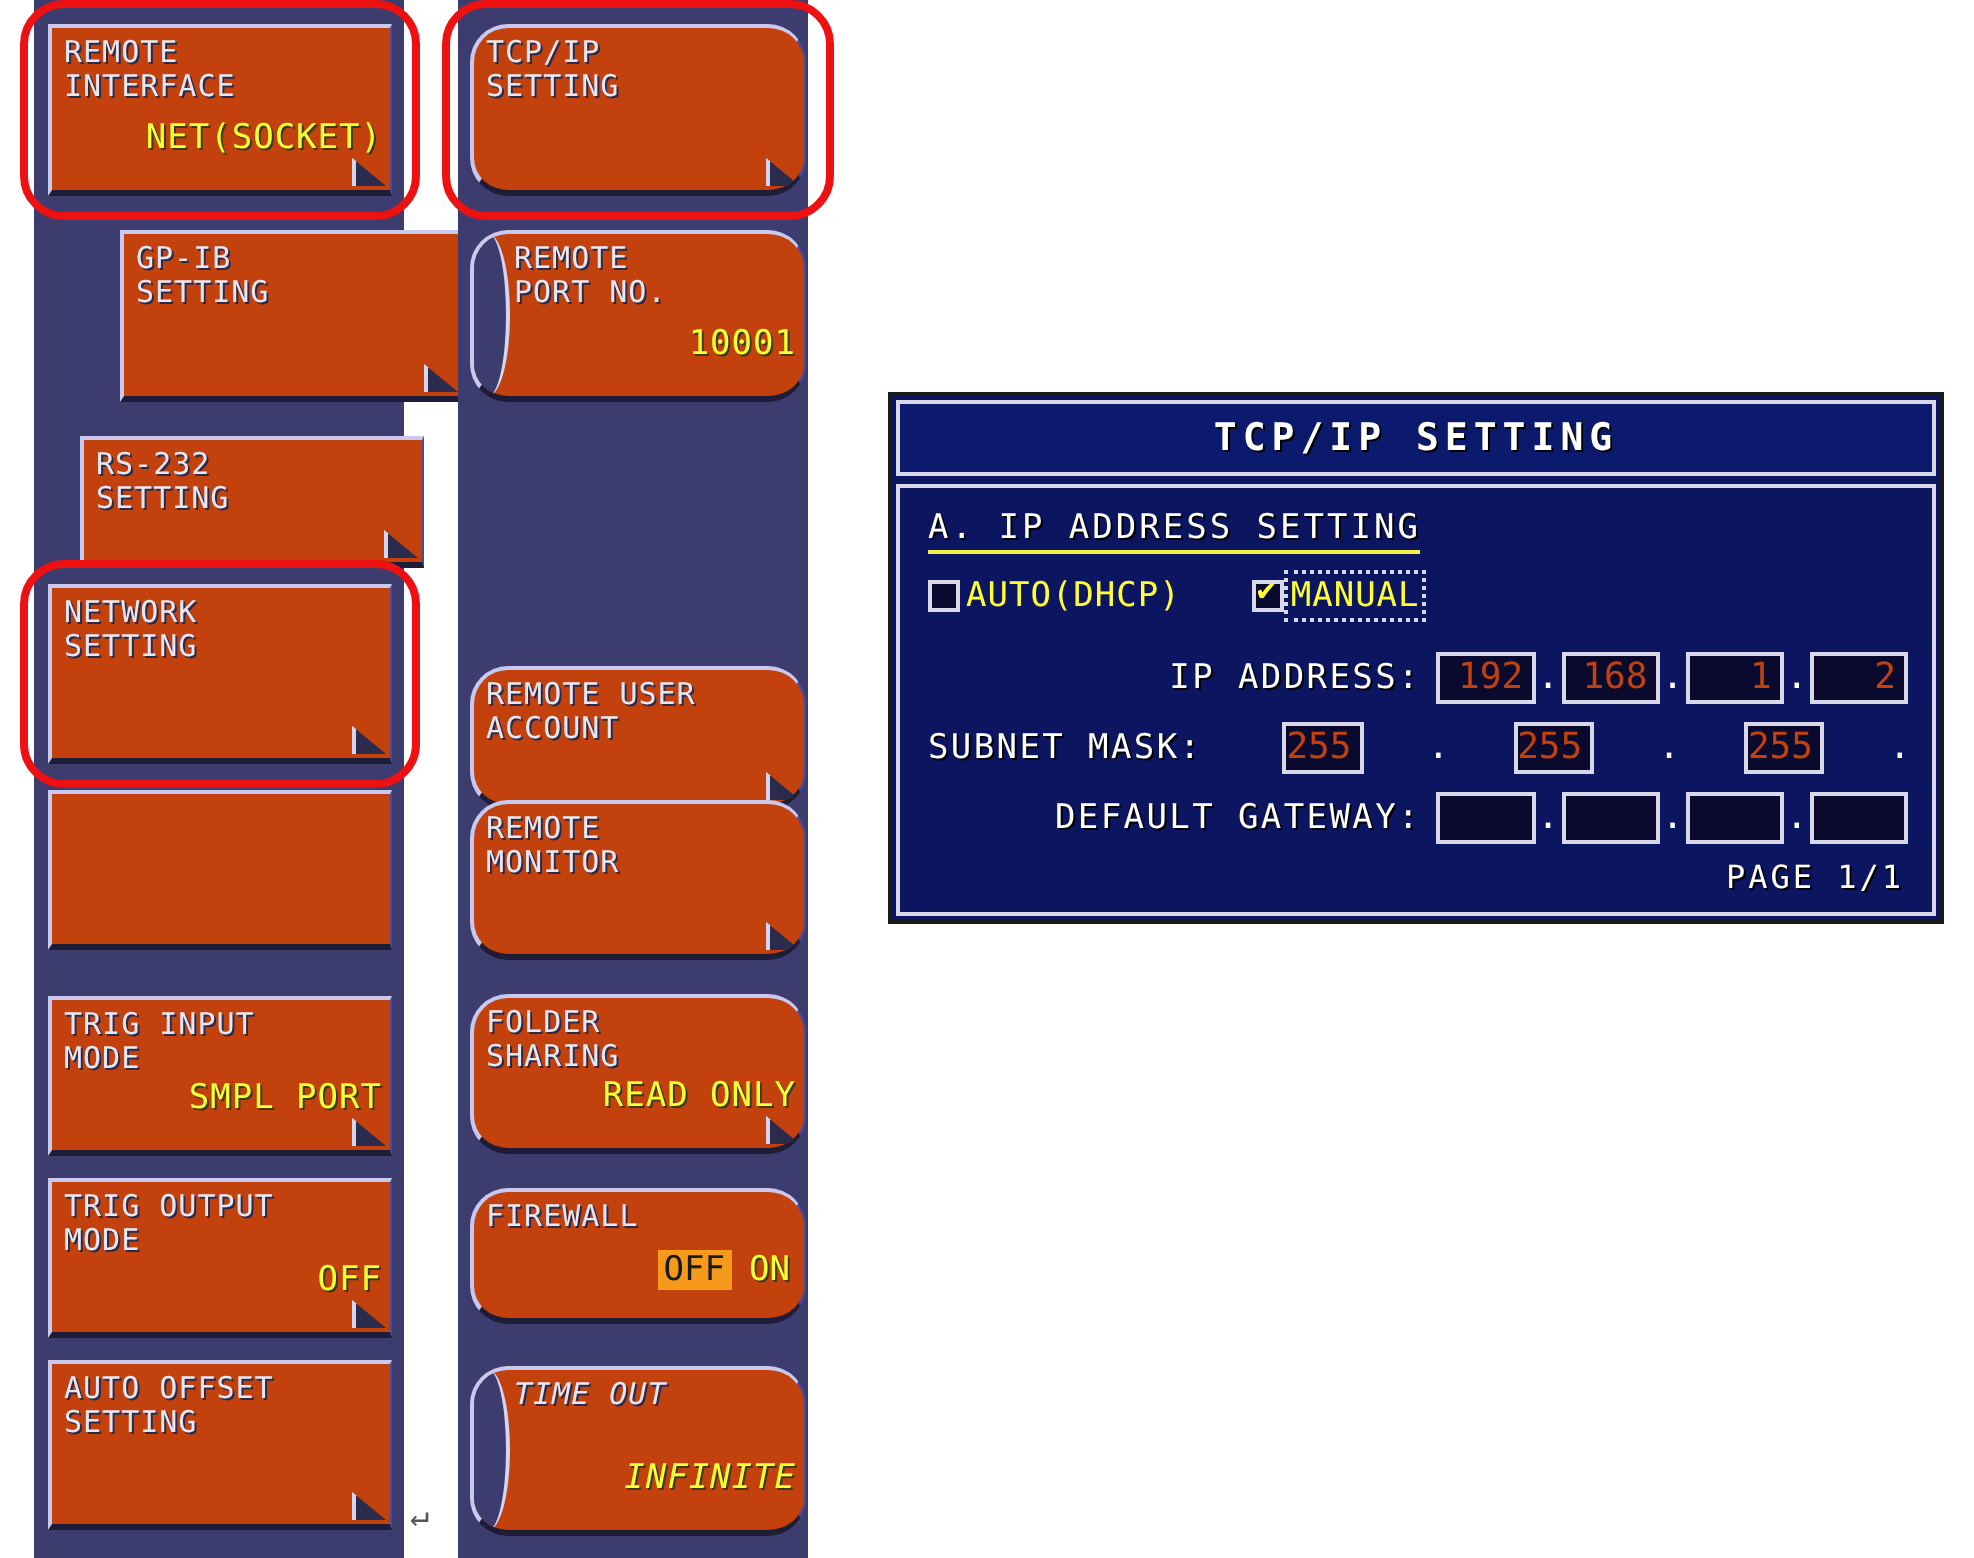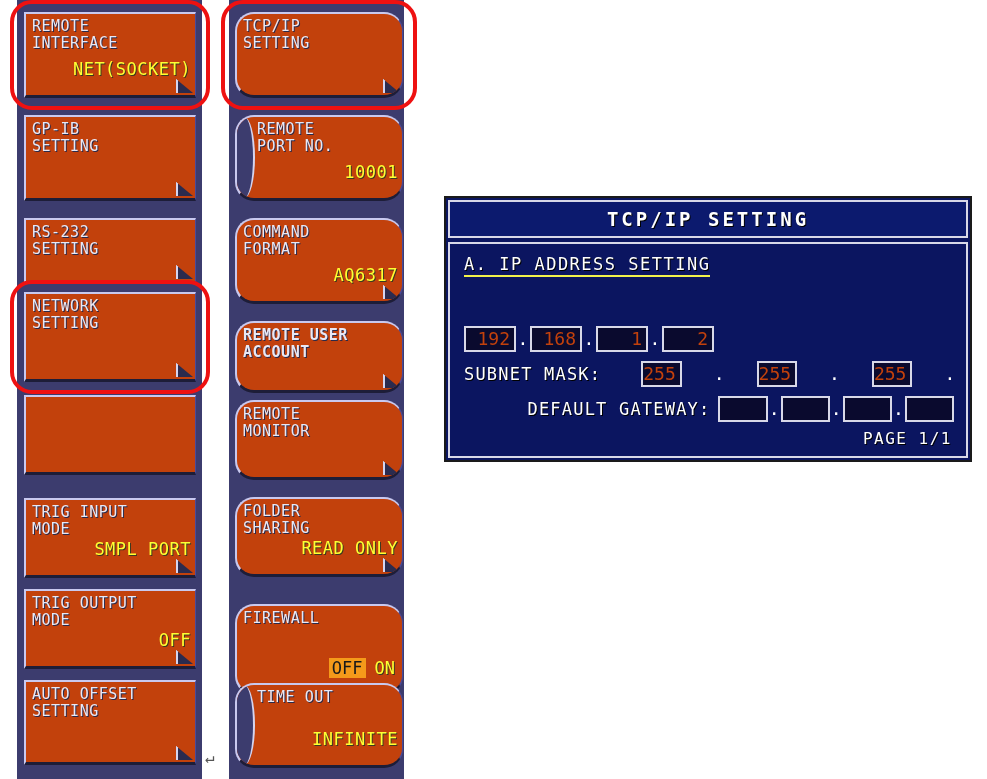--- a/index.html
+++ b/index.html
@@ -267,26 +267,26 @@
 </head>
 <body>
 
 <div id="col-left" class="skcol">
     <div class="skbtn" style="top: 12px; height: 86px;">
       <div class="sklabel">REMOTE
 INTERFACE</div>
       <div class="skvalue">NET(SOCKET)</div>
       <div class="corner"></div>
     </div>
-    <div class="skbtn" style="top: 115px; height: 86px;">
+    <div class="skbtn" style="top: 115px; height: 86px; margin-left: 36px;">
       <div class="sklabel">GP-IB
 SETTING</div>
       <div class="corner"></div>
     </div>
-    <div class="skbtn" style="top: 218px; height: 66px;">
+    <div class="skbtn" style="top: 218px; height: 66px; margin-left: 16px;">
       <div class="sklabel">RS-232
 SETTING</div>
       <div class="corner"></div>
     </div>
     <div class="skbtn" style="top: 292px; height: 90px; text-decoration: underline;">
       <div class="sklabel">NETWORK
 SETTING</div>
       <div class="corner"></div>
     </div>
     <div class="skbtn" style="top: 395px; height: 80px;"></div>
@@ -314,68 +314,71 @@
       <div class="sklabel">TCP/IP
 SETTING</div>
       <div class="corner"></div>
     </div>
     <div class="skbtn" style="top: 115px; height: 86px;">
       <div class="notch-left"></div>
       <div class="sklabel" style="left: 20px;">REMOTE
 PORT NO.</div>
       <div class="skvalue">10001</div>
     </div>
-    <div class="skbtn" style="top: 218px; height: 86px;">
-      <div class="sklabel">COMMAND
-FORMAT</div>
-      <div class="skvalue">AQ6317</div>
-      <div class="corner"></div>
-    </div>
-    <div class="skbtn" style="top: 321px; height: 72px; font-weight: bold;">
+    <div class="skbtn" style="top: 333px; height: 72px;">
       <div class="sklabel">REMOTE USER
 ACCOUNT</div>
       <div class="corner"></div>
     </div>
     <div class="skbtn" style="top: 400px; height: 80px;">
       <div class="sklabel">REMOTE
 MONITOR</div>
       <div class="corner"></div>
     </div>
     <div class="skbtn" style="top: 497px; height: 80px;">
       <div class="sklabel">FOLDER
 SHARING</div>
       <div class="skvalue">READ ONLY</div>
       <div class="corner"></div>
     </div>
-    <div class="skbtn" style="top: 594px; height: 91px; margin-top: 10px;">
+    <div class="skbtn" style="top: 594px; height: 68px;">
       <div class="sklabel">FIREWALL</div>
       <div class="fw-row">
         <span class="fw-opt active">OFF</span>
         <span class="fw-opt">ON</span>
       </div>
     </div>
-    <div class="skbtn" style="top: 683px; height: 85px;">
+    <div class="skbtn" style="top: 683px; height: 85px; font-style: italic;">
       <div class="notch-left"></div>
       <div class="sklabel" style="left: 20px;">TIME OUT</div>
       <div class="skvalue">INFINITE</div>
     </div>
   </div>
 
 <div id="dialog">
 
   <div id="dlg-titlebar">
     <span id="dlg-title">TCP/IP SETTING</span>
   </div>
 
   <div id="dlg-body">
 
     <div id="section-title">A. IP ADDRESS SETTING</div>
 
+    <div class="chk-row">
+      <div class="chkbox" id="chk-auto"></div>
+      <span class="chklabel" id="lbl-auto">AUTO(DHCP)</span>
+      <span id="chk-manual-wrap">
+        <span class="chkbox checked" id="chk-manual"></span>
+        <span class="chklabel selected" id="lbl-manual">MANUAL</span>
+      </span>
+    </div>
 
     <div class="field-row" id="row-ip">
+      <span class="field-label">IP ADDRESS:</span>
       <span class="octet">192</span>
       <span class="dot">.</span>
       <span class="octet">168</span>
       <span class="dot">.</span>
       <span class="octet">1</span>
       <span class="dot">.</span>
       <span class="octet">2</span>
     </div>
 
     <div class="field-row" id="row-mask">

